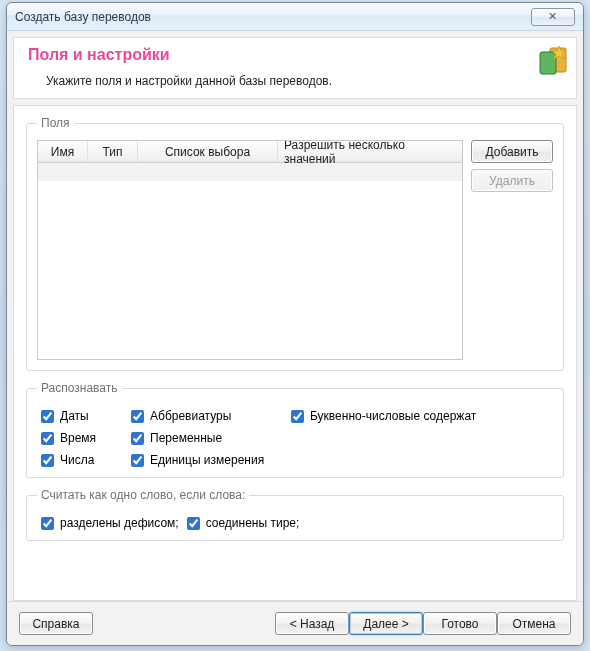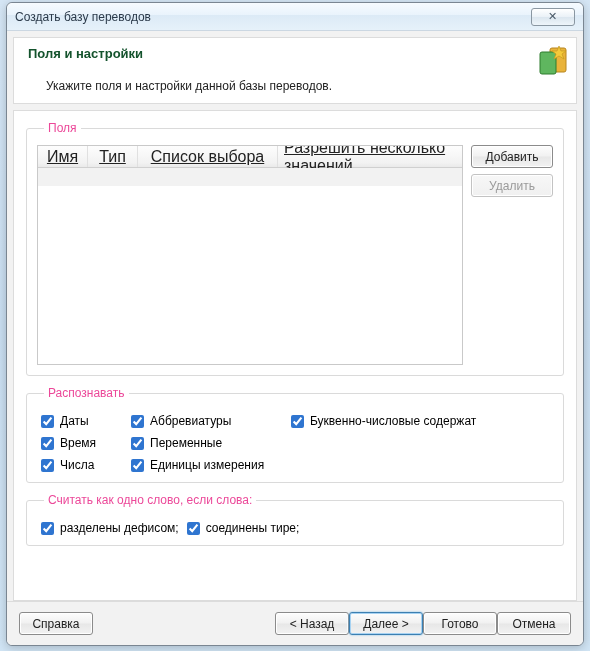--- a/index.html
+++ b/index.html
@@ -56,23 +56,23 @@
     position: relative;
   }
   .header-panel {
     margin: 6px 6px 0 6px;
     background: #fff;
     border: 1px solid #dcdcdc;
     padding: 8px 10px 10px 14px;
     position: relative;
   }
   .header-panel h1 {
-    margin: 0 0 18px 0;
-    font-size: 13px; font-weight: 700;
-    color: #14532d;
+    margin: 0 0 10px 0;
+    font-size: 16px; font-weight: 700;
+    color: #ec4899;
   }
   .header-panel p {
     margin: 0 0 0 18px;
     color: #222;
   }
   .header-icon {
     position: absolute; right: 8px; top: 6px;
     width: 32px; height: 32px;
   }
 
@@ -86,41 +86,39 @@
   }
 
   fieldset.group {
     border: 1px solid #dadada;
     border-radius: 3px;
     padding: 10px 10px 10px 10px;
     margin: 0 0 10px 0;
   }
   fieldset.group > legend {
     padding: 0 4px;
-    color: #ec4899;
-    margin-left: 7px;
+    color: #737373;
   }
 
   .fields-row { display: flex; gap: 8px; }
   .fields-table-wrap {
     flex: 1;
     border: 1px solid #c9c9c9;
     height: 220px;
     background: #fff;
     display: flex; flex-direction: column;
     overflow: hidden;
   }
   .thead {
     display: flex;
     height: 22px;
     background: linear-gradient(180deg,#fdfdfd,#f2f2f2 80%,#eaeaea);
     border-bottom: 1px solid #d0d0d0;
-    font-size: 16px;
+    font-size: 12px;
     color: #222;
-    text-decoration: underline;
   }
   .th {
     border-right: 1px solid #e0e0e0;
     display: flex; align-items: center; justify-content: center;
     padding: 0 6px;
   }
   .th:last-child { border-right: none; }
   .c-name { width: 50px; }
   .c-type { width: 50px; }
   .c-list { width: 140px; }

